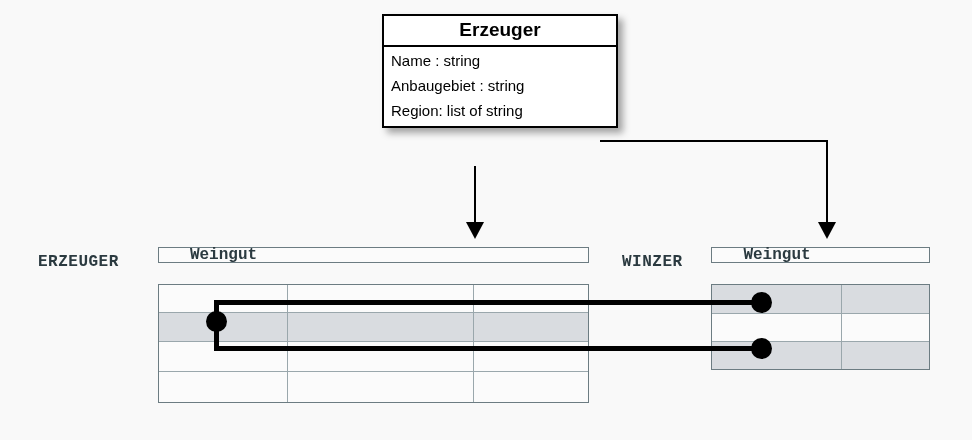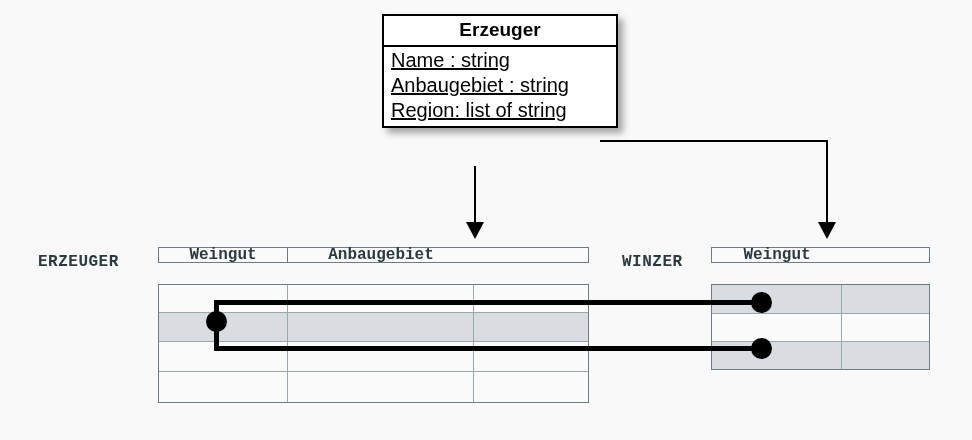--- a/index.html
+++ b/index.html
@@ -41,27 +41,26 @@
     line-height: 26px;
     padding: 1px 0 2px 0;
     border-bottom: 2px solid #000;
     color: #000;
     font-family: "Liberation Sans", sans-serif;
   }
   .uml-attrs {
     padding: 1px 0 3px 0;
   }
   .uml-attr {
-    font-size: 20px;
+    font-size: 15px;
     line-height: 25px;
     padding-left: 7px;
     color: #000;
     white-space: nowrap;
     font-family: "Liberation Sans", sans-serif;
-    text-decoration: underline;
   }
 
   
   .tbl-label {
     position: absolute;
     font-family: "Liberation Mono", "DejaVu Sans Mono", monospace;
     font-weight: bold;
     font-size: 16px;
     letter-spacing: 0.5px;
     color: #2b3a40;
@@ -171,21 +170,20 @@
   <div class="arrow-down" style="left:466px; top:222px;"></div>
 
   <div class="thin-h" style="left:600px; top:140px; width:228px;"></div>
   <div class="thin-v" style="left:826px; top:140px; height:84px;"></div>
   <div class="arrow-down" style="left:818px; top:222px;"></div>
 
   <div class="tbl-label" style="left:38px; top:253px;">ERZEUGER</div>
 
   <div class="tbl-header" style="left:158px; top:247px; width:431px;">
     <div class="cell" style="width:129px;">Weingut</div>
-    <div class="cell" style="width:186px;">Anbaugebiet</div>
   </div>
 
   <div class="tbl-body" style="left:158px; top:284px; width:431px; height:119px;">
     <div class="tbl-row" style="height:28px;">
       <div class="cell" style="width:129px;"></div>
       <div class="cell" style="width:186px;"></div>
       <div class="cell" style="width:114px;"></div>
     </div>
     <div class="tbl-row shaded" style="height:29px;">
       <div class="cell" style="width:129px;"></div>

